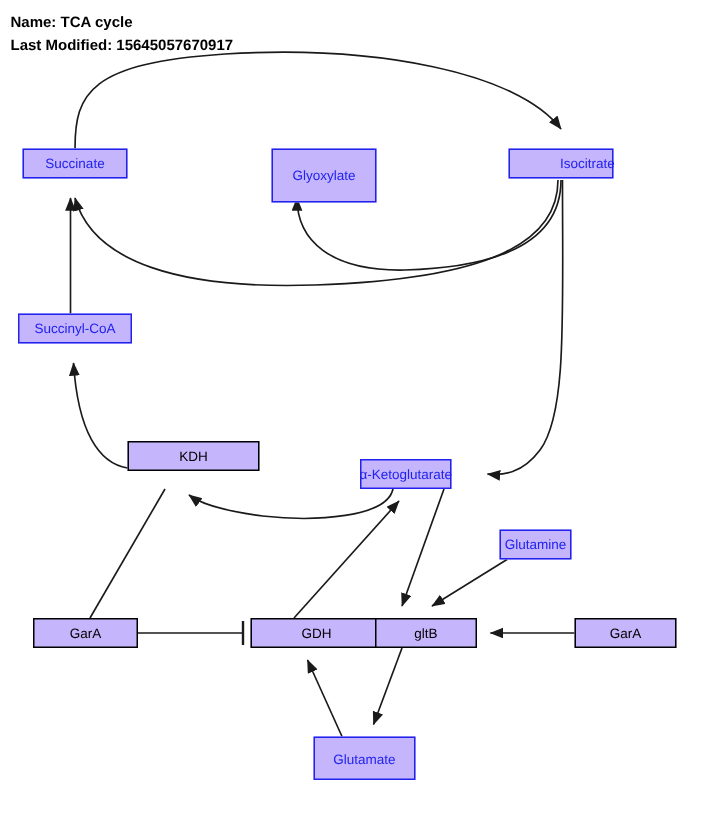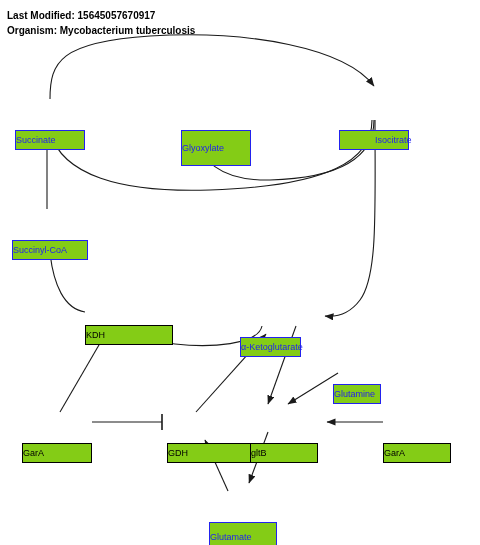--- a/index.html
+++ b/index.html
@@ -32,26 +32,25 @@
     font-weight: bold;
     color: #000000;
     line-height: 15px;
     white-space: nowrap;
   }
   .node {
     position: absolute;
     box-sizing: border-box;
     display: flex;
     align-items: center;
-    justify-content: flex-start;
+    justify-content: center;
     font-size: 9px;
-    background: #84cc16;
+    background: #c4b5fd;
     z-index: 4;
     white-space: nowrap;
-    margin-top: 31px;
   }
   .node.metabolite {
     border: 1px solid #2222ee;
     color: #2222ee;
   }
   .node.enzyme {
     border: 1px solid #000000;
     color: #000000;
   }
   .edges {
@@ -60,22 +59,22 @@
     top: 0;
     z-index: 2;
   }
 </style>
 </head>
 <body>
 
 <div id="canvas">
 
   <div class="header">
+    <div class="header-line">Name: TCA cycle</div>
     <div class="header-line">Last Modified: 15645057670917</div>
-    <div class="header-line">Organism: Mycobacterium tuberculosis</div>
   </div>
 
   <svg class="edges" width="480" height="545">
     <defs>
       <marker id="ah" markerWidth="10" markerHeight="10" refX="8.5" refY="3.6" orient="auto" markerUnits="userSpaceOnUse">
         <path d="M0,0 L9,3.6 L0,7.2 Z" fill="#1a1a1a"></path>
       </marker>
     </defs>
     <g fill="none" stroke="#1a1a1a" stroke-width="1.1">
 

